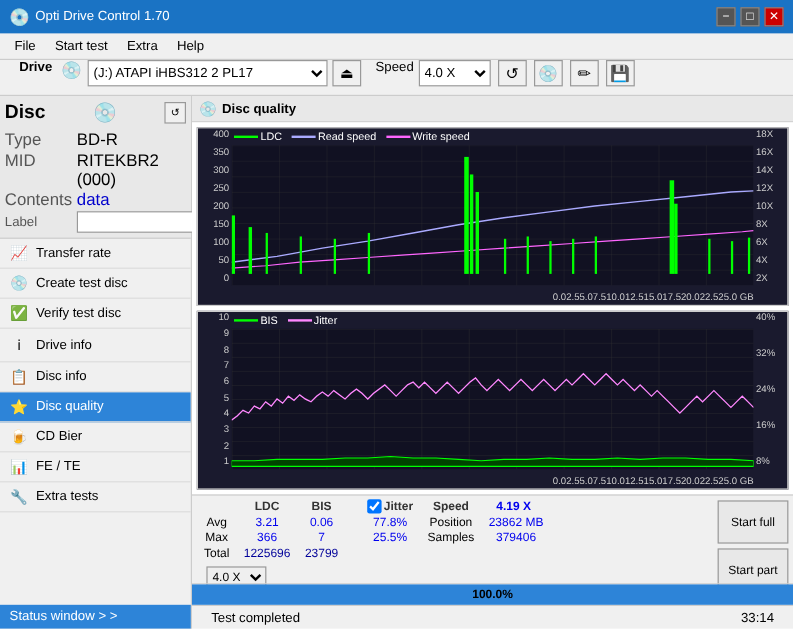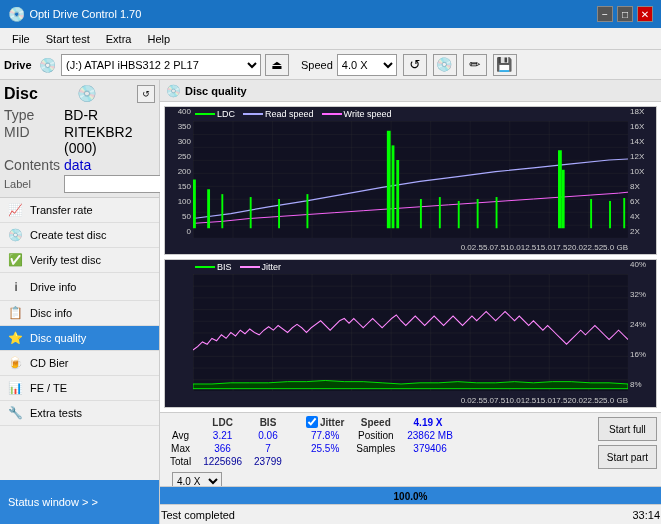--- a/index.html
+++ b/index.html
@@ -42,23 +42,22 @@
       padding: 2px 8px;
       cursor: pointer;
       font-size: 11px;
     }
 
     
     .drivebar {
       background: #f0f0f0;
       border-bottom: 1px solid #ccc;
       display: flex;
-      align-items: center;
       height: 30px;
-      padding: 0 4px;
+      padding: 0 16px;
       gap: 4px;
     }
     .drive-label { font-size: 11px; font-weight: bold; margin-right: 4px; }
     .drive-select {
       font-size: 11px;
       height: 22px;
       width: 200px;
       border: 1px solid #999;
       background: white;
     }
@@ -147,21 +146,21 @@
       gap: 6px;
     }
     .nav-item.active { background: #2d84d8; color: white; }
     .nav-item .nav-icon { font-size: 12px; width: 16px; text-align: center; flex-shrink: 0; }
     .nav-item .nav-label { font-size: 11px; }
 
     
     .status-window {
       background: #2d84d8;
       color: white;
-      padding: 16px 8px;
+      padding: 4px 8px;
       font-size: 11px;
       cursor: pointer;
       display: flex;
       align-items: center;
     }
 
     
     .right-panel {
       flex: 1;
       display: flex;
@@ -296,21 +295,21 @@
       margin-left: auto;
       padding-top: 2px;
     }
     .action-btn {
       padding: 2px 8px;
       font-size: 10px;
       background: #e8e8e8;
       border: 1px solid #999;
       cursor: pointer;
       white-space: nowrap;
-      height: 24px;
+      height: 36px;
     }
 
     
     .progress-bar-container {
       height: 18px;
       background: #ef4444;
       border-top: 1px solid #ccc;
       position: relative;
     }
     .progress-bar-fill {
@@ -325,21 +324,21 @@
       transform: translate(-50%, -50%);
       font-size: 10px;
       font-weight: bold;
       color: black;
     }
 
     
     .status-footer {
       background: #f0f0f0;
       border-top: 1px solid #ccc;
-      padding: 2px 1px;
+      padding: 2px 16px;
       font-size: 11px;
       display: flex;
       align-items: center;
       justify-content: space-between;
       height: 20px;
     }
 
     .speed-dropdown {
       width: 50px;
       font-size: 10px;
@@ -567,20 +566,32 @@
           <div class="legend-item">
             <div class="legend-dot" style="background:#00ff00;"></div>
             <span>BIS</span>
           </div>
           <div class="legend-item">
             <div class="legend-dot" style="background:#ff88ff;"></div>
             <span>Jitter</span>
           </div>
         </div>
 
+        <div class="y-axis-left">
+          <span>10</span>
+          <span>9</span>
+          <span>8</span>
+          <span>7</span>
+          <span>6</span>
+          <span>5</span>
+          <span>4</span>
+          <span>3</span>
+          <span>2</span>
+          <span>1</span>
+        </div>
 
         <div class="y-axis-right">
           <span>40%</span>
           <span>32%</span>
           <span>24%</span>
           <span>16%</span>
           <span>8%</span>
         </div>
 
         <div class="chart-plot">

